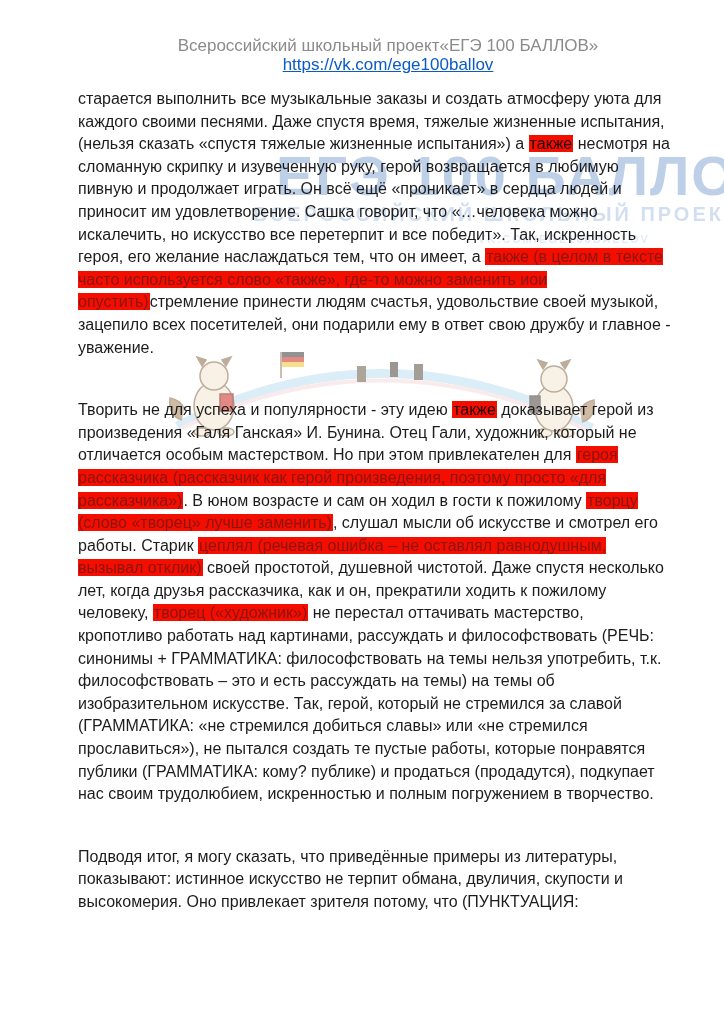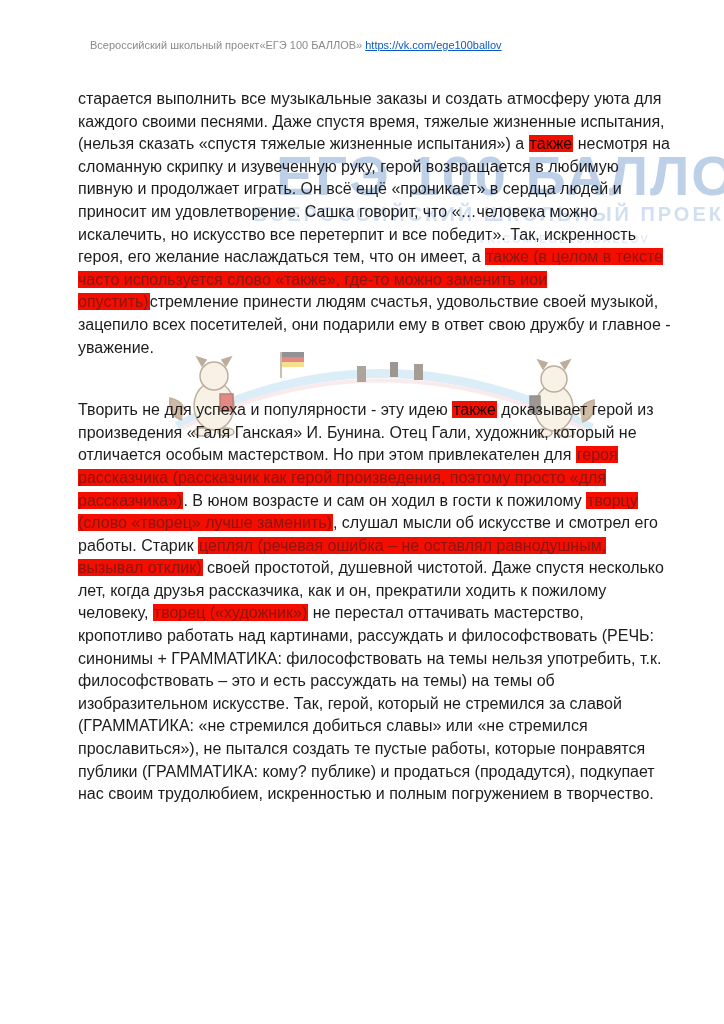--- a/index.html
+++ b/index.html
@@ -13,21 +13,22 @@
     position: relative;
     width: 724px; height: 1024px;
     background: #ffffff;
     overflow: hidden;
   }
 
   
   .header {
     position: absolute;
     top: 36px; left: 90px; right: 38px;
-    font-size: 11px;
+    text-align: center;
+    font-size: 17px;
     line-height: 19px;
     color: #8b8b8b;
     z-index: 3;
   }
   .header a {
     color: #0b5bc5;
     text-decoration: underline;
     cursor: pointer;
   }
 
@@ -133,15 +134,16 @@
     </g>
   </svg>
 
   <div class="header">
     <div><span>Всероссийский школьный проект«ЕГЭ 100 БАЛЛОВ» </span><a>https://vk.com/ege100ballov</a></div>
   </div>
 
   <div class="essay">
       <p><span class="plain">старается выполнить все музыкальные заказы и создать атмосферу уюта для каждого своими песнями. Даже спустя время, тяжелые жизненные испытания, (нельзя сказать «спустя тяжелые жизненные испытания») а </span><span class="hlk">также</span><span class="plain"> несмотря на сломанную скрипку и изувеченную руку, герой возвращается в любимую пивную и продолжает играть. Он всё ещё «проникает» в сердца людей и приносит им удовлетворение. Сашка говорит, что «…человека можно искалечить, но искусство все перетерпит и все победит». Так, искренность героя, его желание наслаждаться тем, что он имеет, а </span><span class="hl">также (в целом в тексте часто используется слово «также», где-то можно заменить иои опустить)</span><span class="plain">стремление принести людям счастья, удовольствие своей музыкой, зацепило всех посетителей, они подарили ему в ответ свою дружбу и главное - уважение.</span></p>
       <p><span class="plain">Творить не для успеха и популярности - эту идею </span><span class="hlk">также</span><span class="plain"> доказывает герой из произведения «Галя Ганская» И. Бунина. Отец Гали, художник, который не отличается особым мастерством. Но при этом привлекателен для </span><span class="hl">героя рассказчика (рассказчик как герой произведения, поэтому просто «для рассказчика»)</span><span class="plain">. В юном возрасте и сам он ходил в гости к пожилому </span><span class="hl">творцу (слово «творец» лучше заменить)</span><span class="plain">, слушал мысли об искусстве и смотрел его работы. Старик </span><span class="hl">цеплял (речевая ошибка – не оставлял равнодушным, вызывал отклик)</span><span class="plain"> своей простотой, душевной чистотой. Даже спустя несколько лет, когда друзья рассказчика, как и он, прекратили ходить к пожилому человеку, </span><span class="hl">творец («художник»)</span><span class="plain"> не перестал оттачивать мастерство, кропотливо работать над картинами, </span><span class="u">рассуждать и философствовать</span><span class="plain"> (РЕЧЬ: синонимы + ГРАММАТИКА: философствовать на темы нельзя употребить, т.к. философствовать – это и есть рассуждать на темы) на темы об изобразительном искусстве. Так, герой, который не стремился за славой (ГРАММАТИКА: «не стремился добиться славы» или «не стремился прославиться»), не пытался создать те пустые работы, которые понравятся публики (ГРАММАТИКА: кому? публике) и продаться (продадутся), подкупает нас своим трудолюбием, искренностью и полным погружением в творчество.</span></p>
+      <p><span class="plain">Подводя итог, я могу сказать, что приведённые примеры из литературы, показывают: истинное искусство не терпит обмана, двуличия, скупости и высокомерия. Оно привлекает зрителя потому, что (ПУНКТУАЦИЯ:</span></p>
     </div>
 
 </div>
 
 </body></html>

